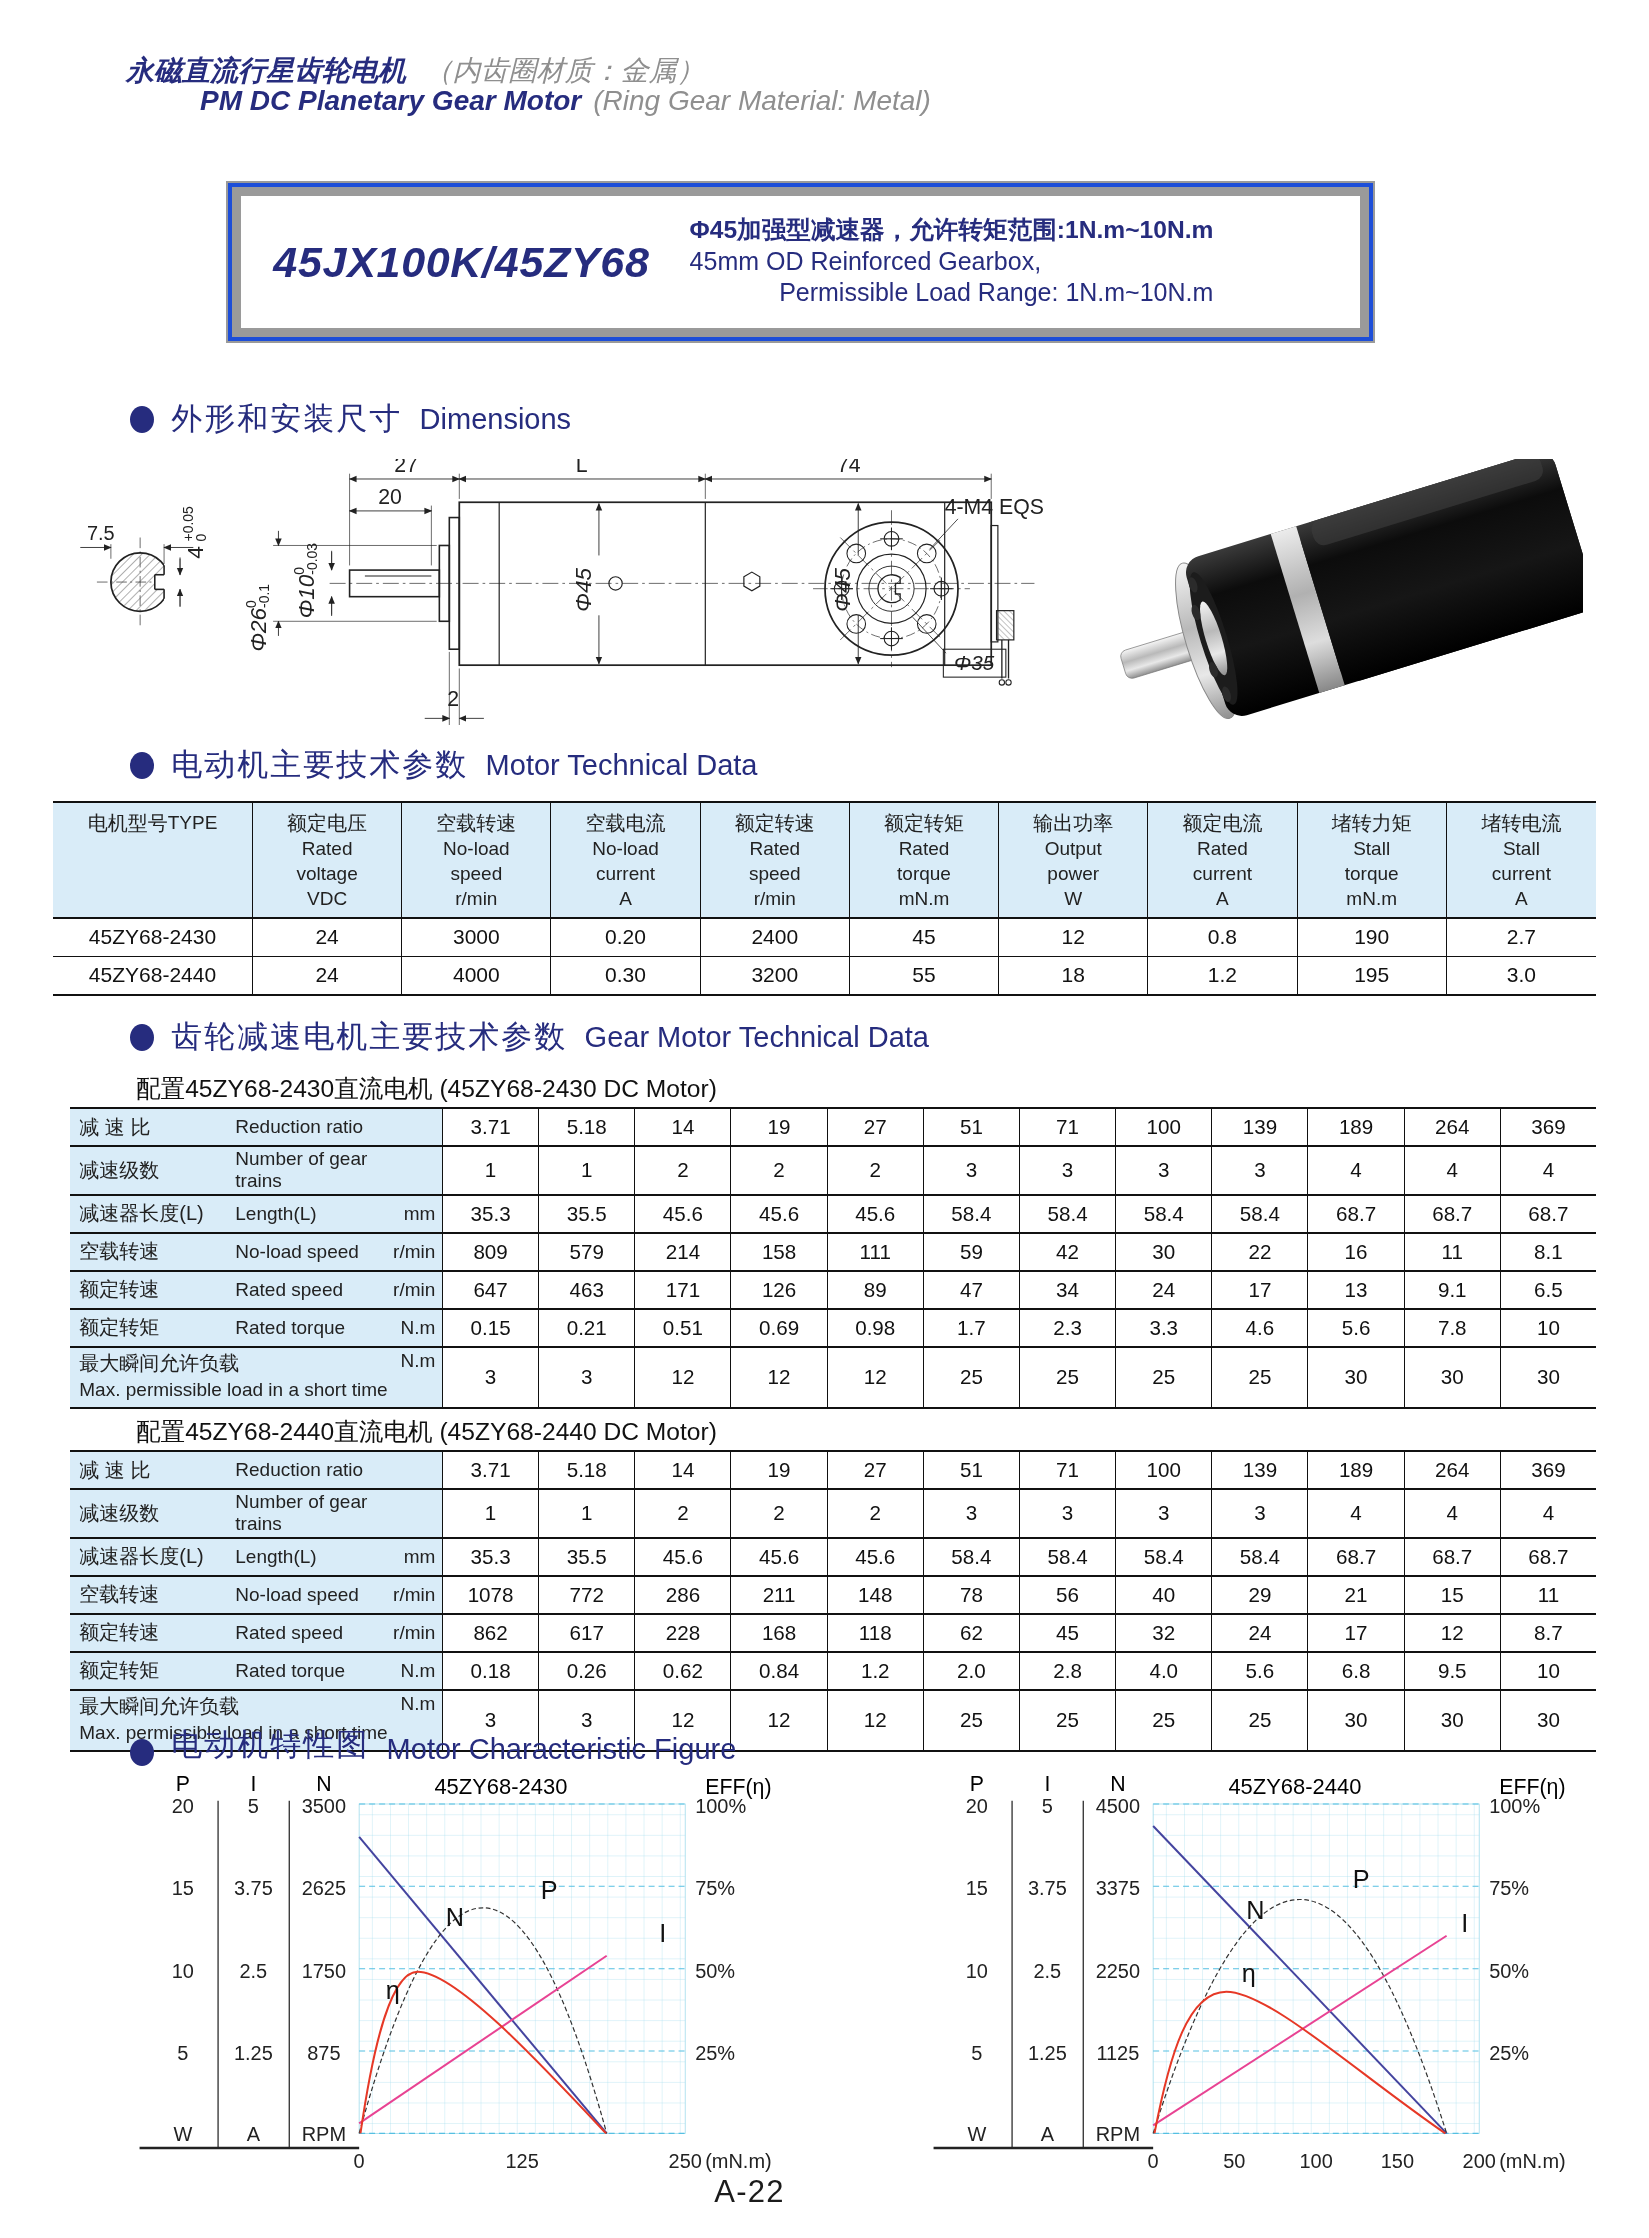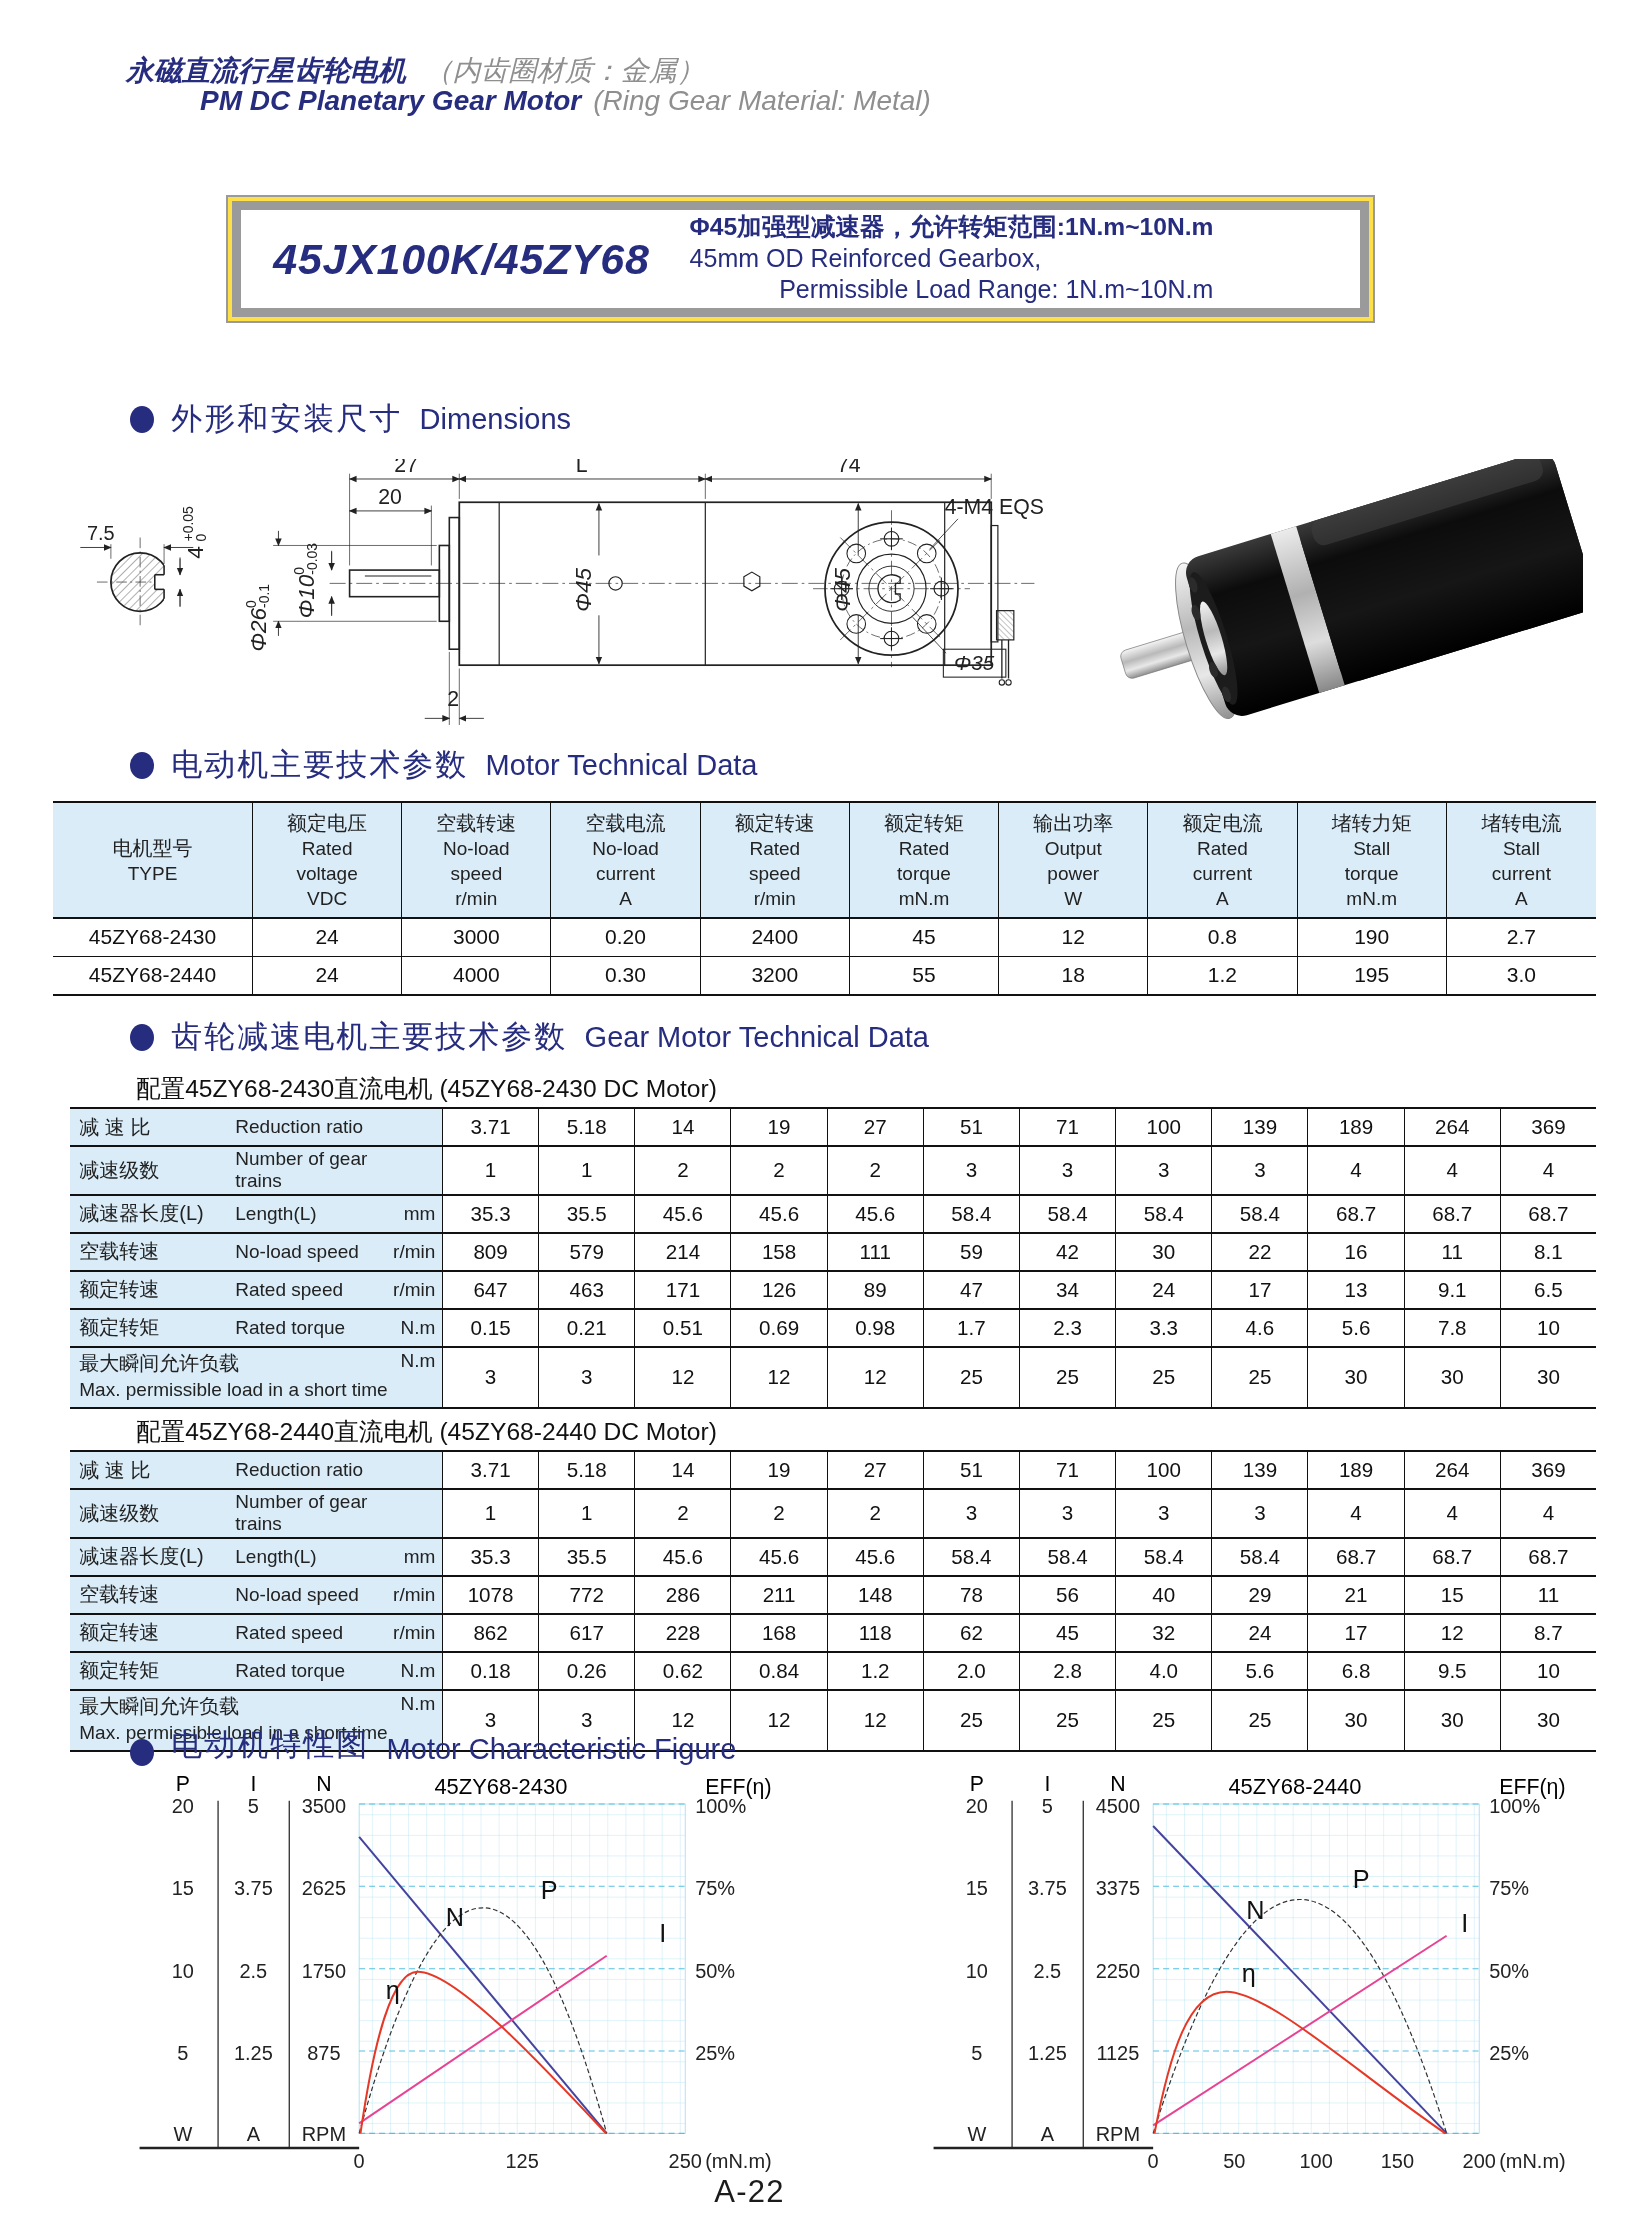--- a/index.html
+++ b/index.html
@@ -5,40 +5,40 @@
   html,body{margin:0;padding:0;background:#e8e8e8;}
   #page{position:relative;width:1649px;height:2239px;background:#ffffff;overflow:hidden;
         font-family:"Liberation Sans", sans-serif;color:#111;}
   .abs{position:absolute;}
   
   .hdr-line1{left:126px;top:52px;font-size:28px;font-style:italic;font-weight:bold;color:#262C7E;white-space:nowrap;}
   .hdr-line1 .note{color:#8f8f8f;font-weight:400;margin-left:18.6px;}
   .hdr-line2{left:200px;top:85px;font-size:28px;font-style:italic;font-weight:bold;color:#262C7E;white-space:nowrap;}
   .hdr-line2 .note{color:#8f8f8f;font-weight:400;margin-left:12px;}
   
-  .mbox-outer{left:226px;top:195px;width:1149px;height:128px;border:2px solid #9a9a9a;background:#fde047;box-sizing:border-box;}
+  .mbox-outer{left:226px;top:181px;width:1149px;height:162px;border:2px solid #9a9a9a;background:#1d4ed8;box-sizing:border-box;}
   .mbox-band{position:absolute;left:4px;top:4px;right:4px;bottom:4px;background:#9a9a9a;}
   .mbox-inner{position:absolute;left:9.3px;top:9.3px;right:9.3px;bottom:9.3px;background:#ffffff;display:flex;align-items:center;}
   .mbox-model{font-size:43px;font-weight:bold;font-style:italic;color:#262C7E;margin-left:32px;white-space:nowrap;letter-spacing:0.7px;}
   .mbox-right{margin-left:40px;color:#262C7E;line-height:1.25;white-space:nowrap;}
   .mbox-right .cn{font-size:24.6px;font-weight:bold;}
   .mbox-right .en{font-size:25px;}
   .mbox-right .en2{font-size:25px;text-align:right;}
   
   .sect{display:flex;align-items:center;white-space:nowrap;}
   .bullet{display:inline-block;width:24px;height:27px;border-radius:50%;background:#262C7E;margin-right:17.3px;}
   .sect .cn{font-size:31px;color:#262C7E;letter-spacing:2px;}
   .sect .en{font-size:29px;color:#262C7E;margin-left:17.3px;}
   
   .t1{left:53px;top:801px;width:1543px;border-top:2px solid #111;border-bottom:2px solid #111;}
   .t1 .hrow{display:grid;grid-template-columns:200px repeat(9,1fr);background:#D9ECF8;border-bottom:2.7px solid #111;}
   .t1 .hcell{border-right:1.3px solid #111;text-align:center;padding:6.7px 0 5.3px 0;font-size:19px;line-height:1.32;color:#222;}
   .t1 .hcell:last-child{border-right:none;}
   .t1 .hcell .cn{font-size:20px;}
-  .t1 .hcell.type{display:flex;flex-direction:column;justify-content:center;}
+  .t1 .hcell.type{display:flex;justify-content:center;}
   .t1 .drow{display:grid;grid-template-columns:200px repeat(9,1fr);height:37px;border-bottom:1.3px solid #111;font-size:21px;}
   .t1 .drow:last-child{border-bottom:none;}
   .t1 .drow .cell{border-right:1.3px solid #111;display:flex;align-items:center;justify-content:center;}
   .t1 .drow .cell:last-child{border-right:none;}
   
   .gtitle{font-size:24.6px;color:#111;white-space:nowrap;}
   .gt{border-top:2px solid #111;}
   .grow{display:grid;grid-template-columns:372px repeat(12,1fr);border-bottom:2px solid #111;min-height:36px;}
   .glabel{background:#D9ECF8;display:flex;align-items:center;padding:1.3px 6.7px 1.3px 9.3px;font-size:20px;color:#222;box-sizing:border-box;}
   .glabel .gcn{width:156px;flex-shrink:0;}

